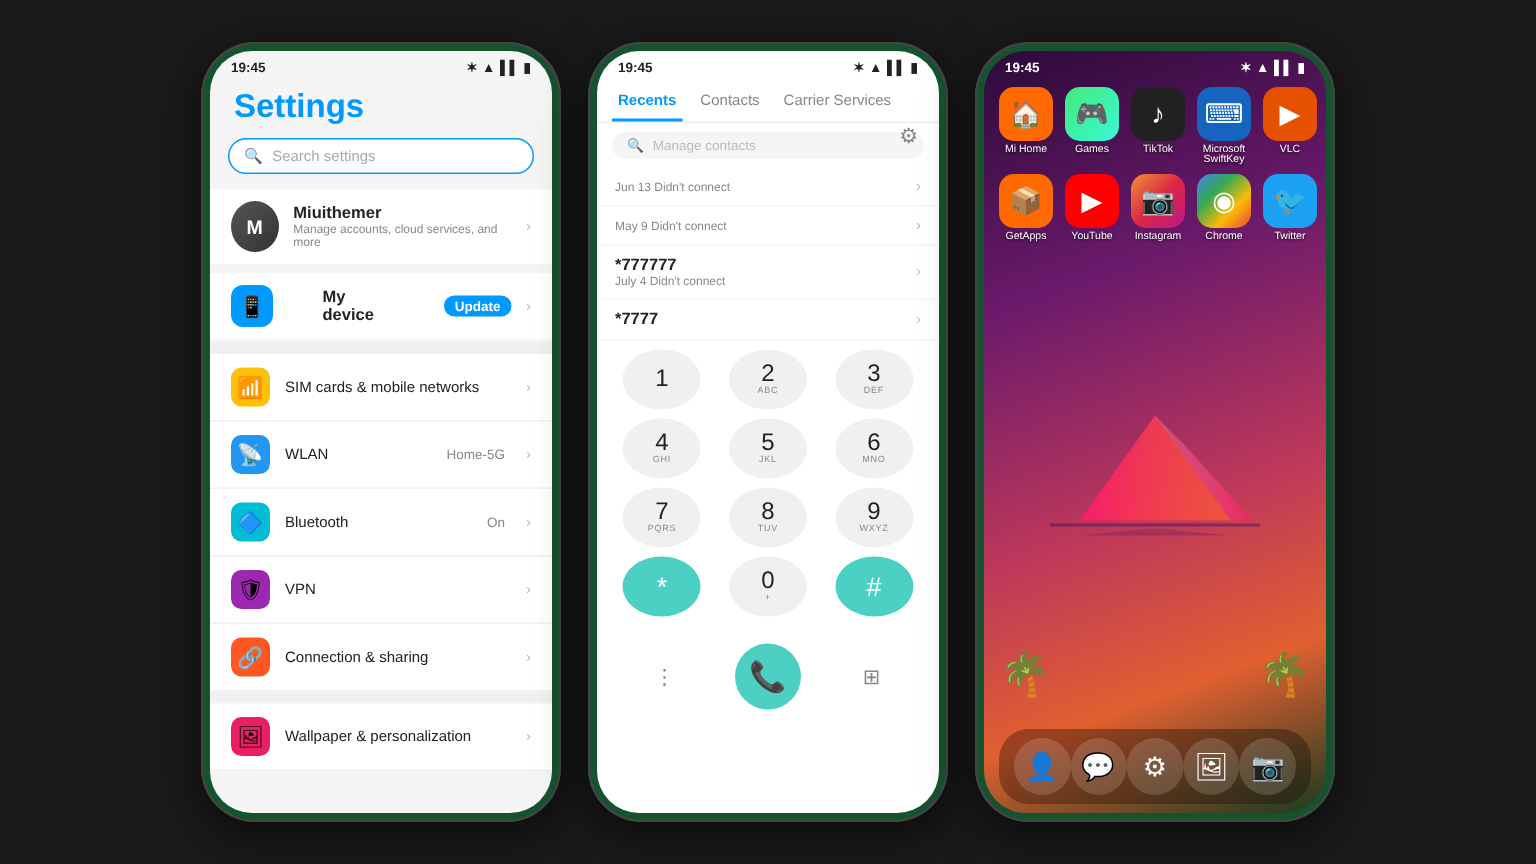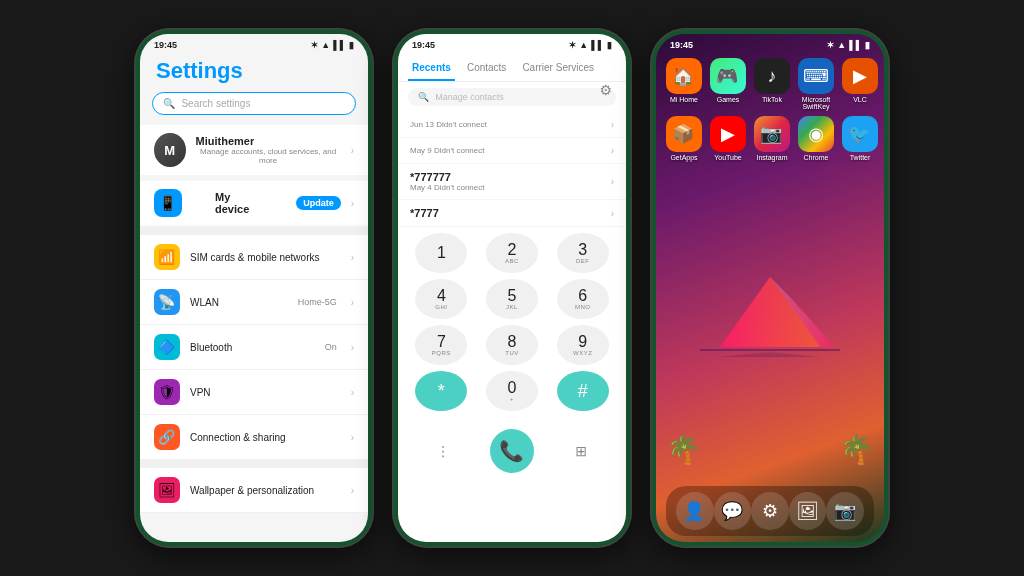--- a/index.html
+++ b/index.html
@@ -97,21 +97,21 @@
       margin: 0 0 6px;
     }
     .account-avatar {
       width: 34px; height: 34px;
       background: linear-gradient(135deg, #555, #333);
       border-radius: 50%;
       display: flex; align-items: center; justify-content: center;
       color: #fff; font-size: 13px; font-weight: 700;
     }
     .account-info .name { font-size: 11px; font-weight: 600; color: #222; }
-    .account-info .desc { font-size: 8px; color: #888; text-align: center; }
+    .account-info .desc { font-size: 8px; color: #888; }
 
     .device-row {
       display: flex;
       align-items: center;
       padding: 8px 14px;
       gap: 10px;
       background: #fff;
       margin-bottom: 2px;
     }
     .device-icon {
@@ -420,21 +420,21 @@
       </div>
       <div class="call-item">
         <div class="call-info">
           <div class="call-date">May 9 Didn't connect</div>
         </div>
         <span class="call-arrow">›</span>
       </div>
       <div class="call-item">
         <div class="call-info">
           <div class="call-number">*777777</div>
-          <div class="call-date">May 4 Didn't connect</div>
+          <div class="call-date">July 4 Didn't connect</div>
         </div>
         <span class="call-arrow">›</span>
       </div>
       <div class="call-item">
         <div class="call-info">
           <div class="call-number">*7777</div>
         </div>
         <span class="call-arrow">›</span>
       </div>
     </div>

